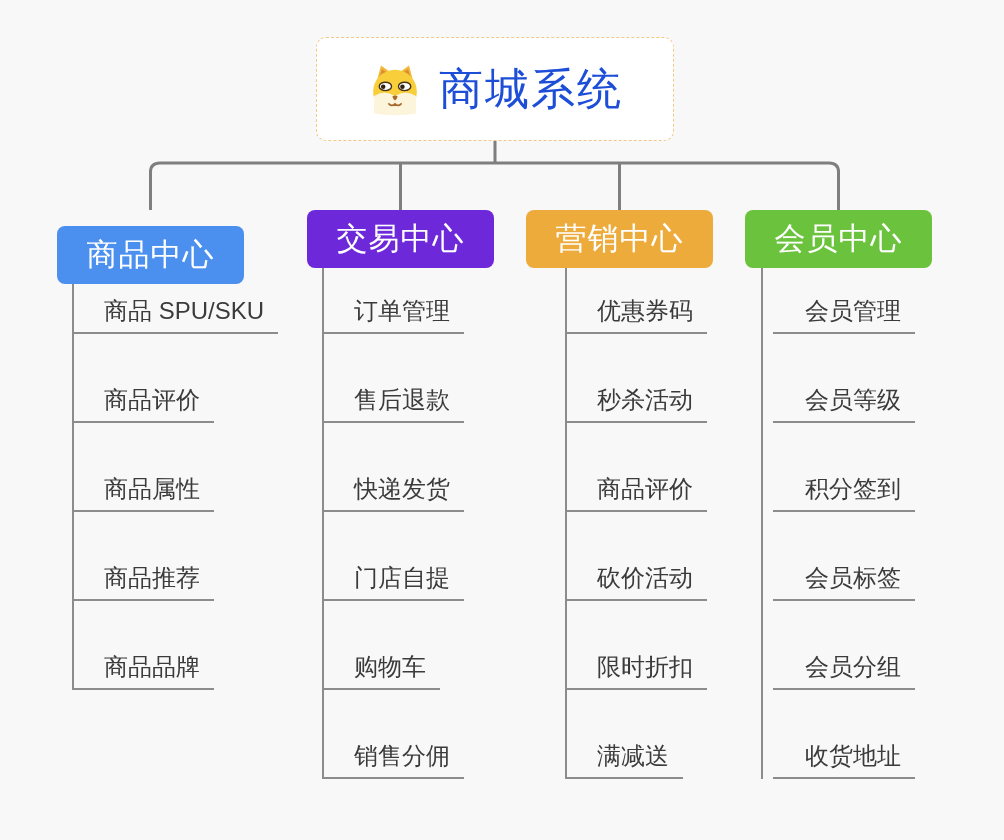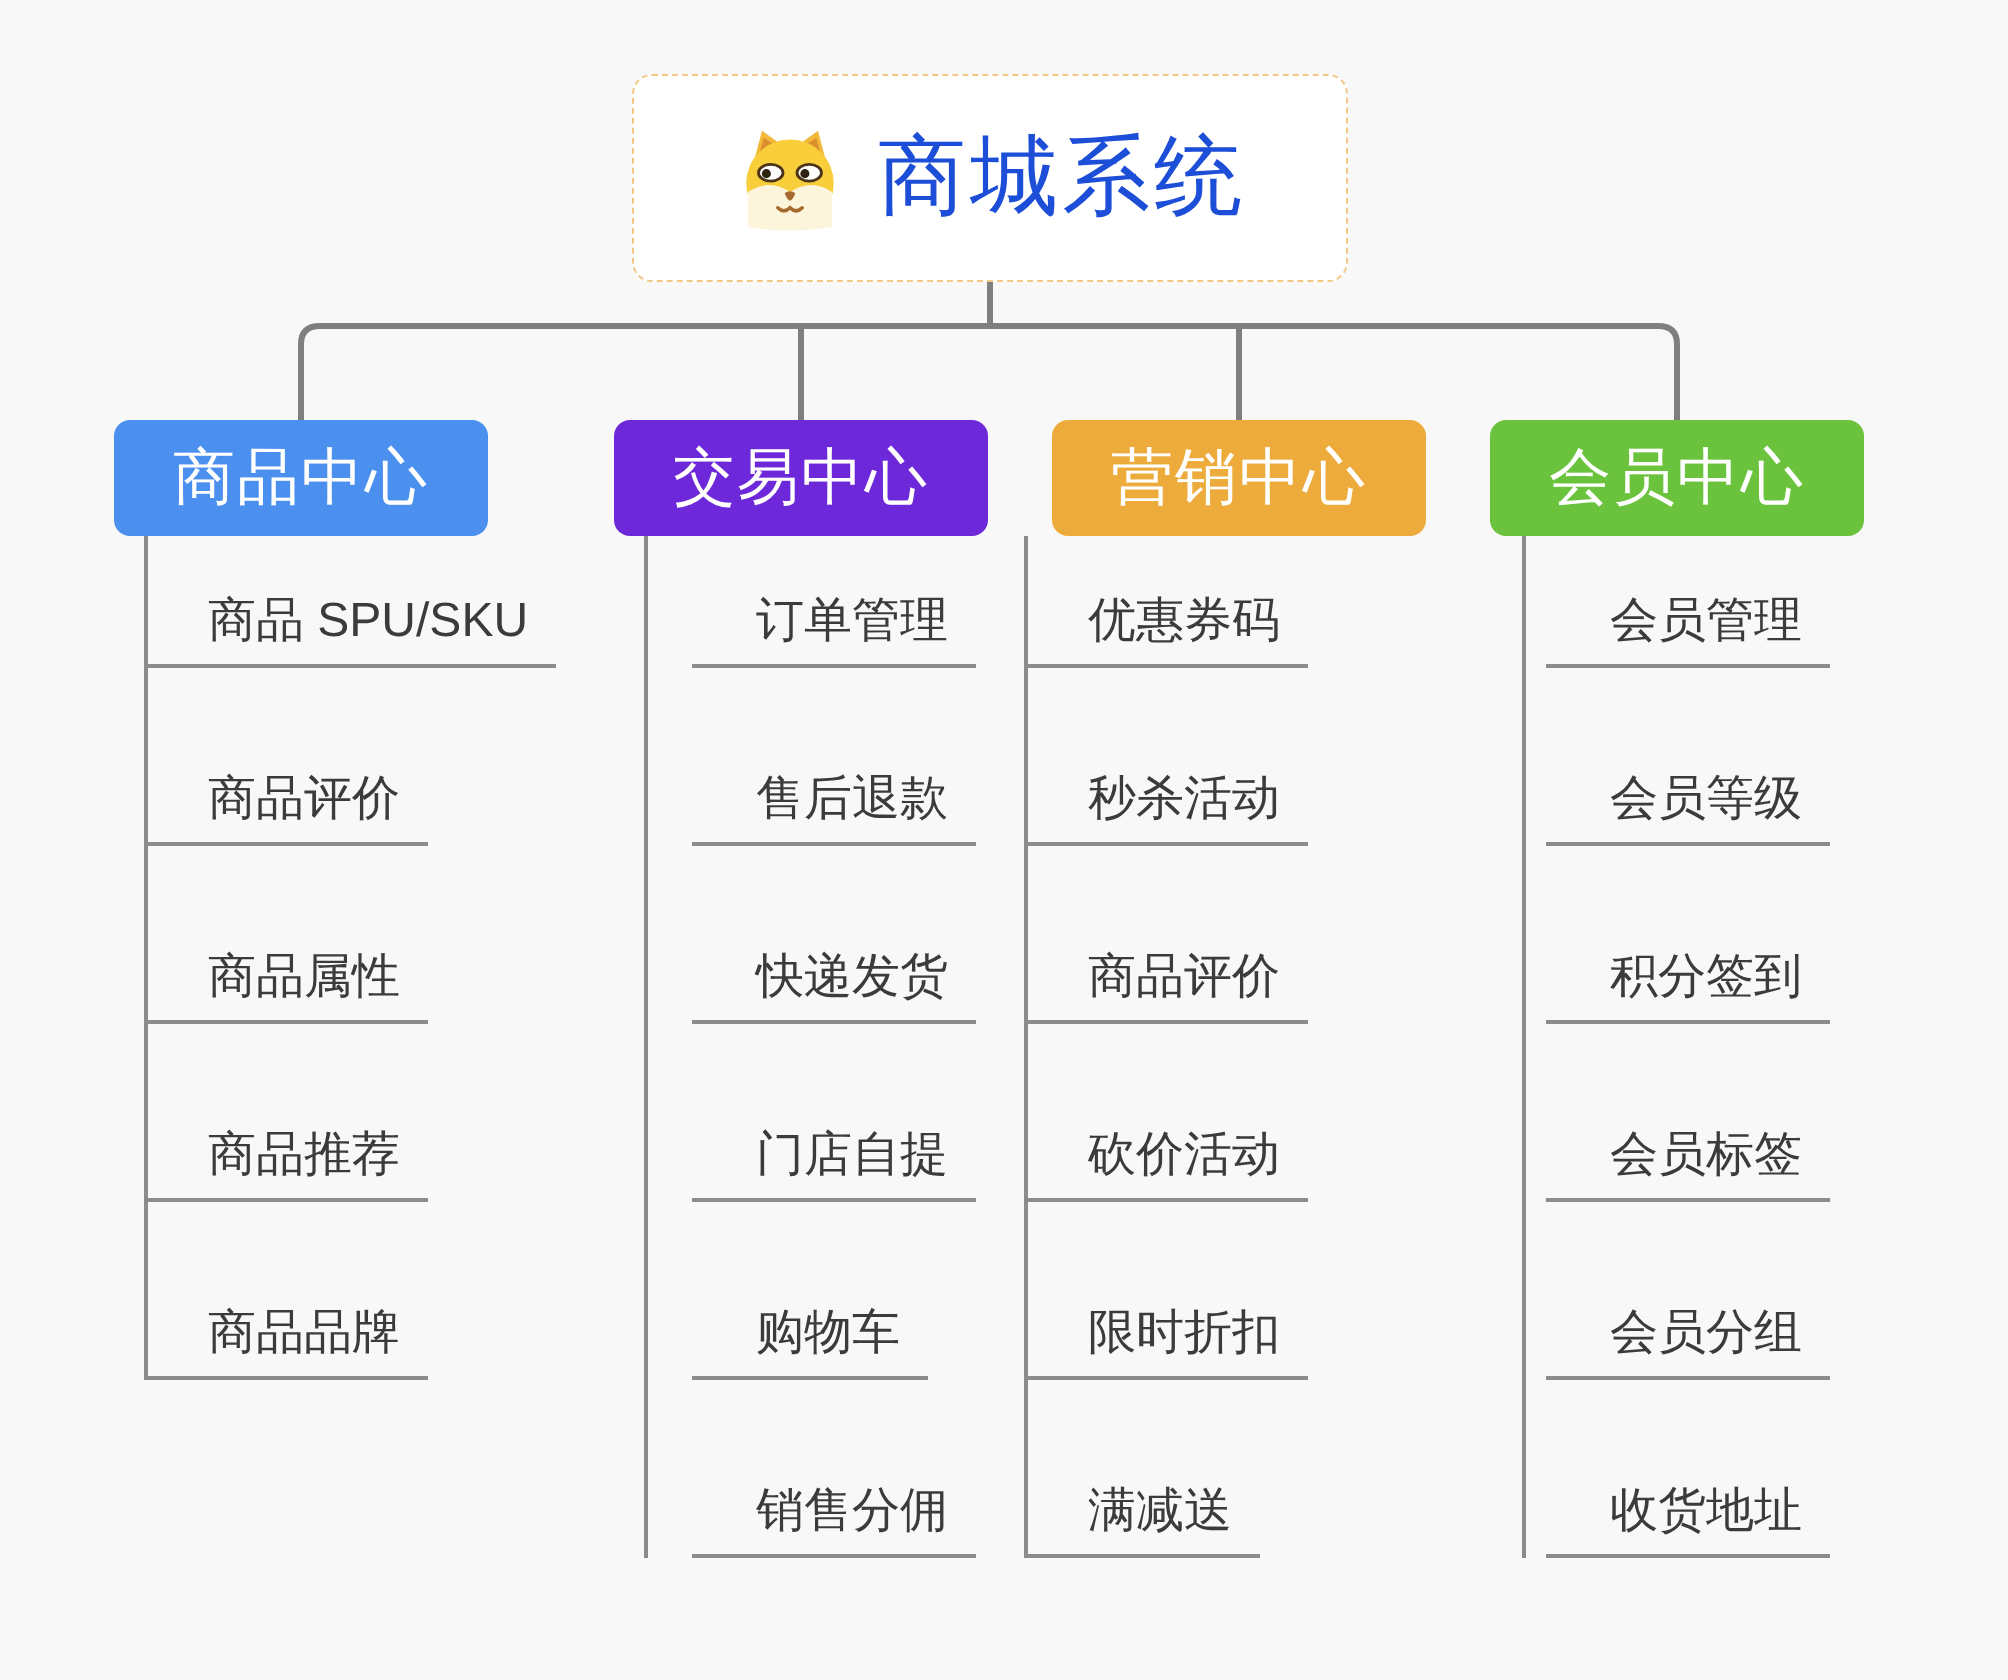--- a/index.html
+++ b/index.html
@@ -34,33 +34,33 @@
   }
   .root-icon{width:56px;height:54px;display:block;}
   
   .branch-box{
     position:absolute;top:210px;width:187px;height:58px;
     border-radius:8px;
     display:flex;align-items:center;justify-content:center;
     color:#ffffff;font-size:31px;letter-spacing:1px;
     z-index:2;cursor:default;
   }
-  .bx0{left:57px;}
+  .bx0{left:57px;margin-top:16px;}
   .bx1{left:307px;}
   .bx2{left:526px;}
   .bx3{left:745px;}
   
   .leaf-list{
     position:absolute;top:268px;
     border-left:2px solid #8c8c8c;
     z-index:1;
   }
   .lc0{left:72px;}
-  .lc1{left:322px;padding-left:24px;}
-  .lc2{left:512px;}
+  .lc1{left:322px;}
+  .lc2{left:565px;}
   .lc3{left:761px;padding-left:12px;}
   .leaf{
     height:89px;
     display:flex;align-items:flex-end;
   }
   .leaf:first-child{height:66px;}
   .leaf-label{
     display:inline-block;
     margin-left:-2px;
     padding:0 14px 7px 32px;

